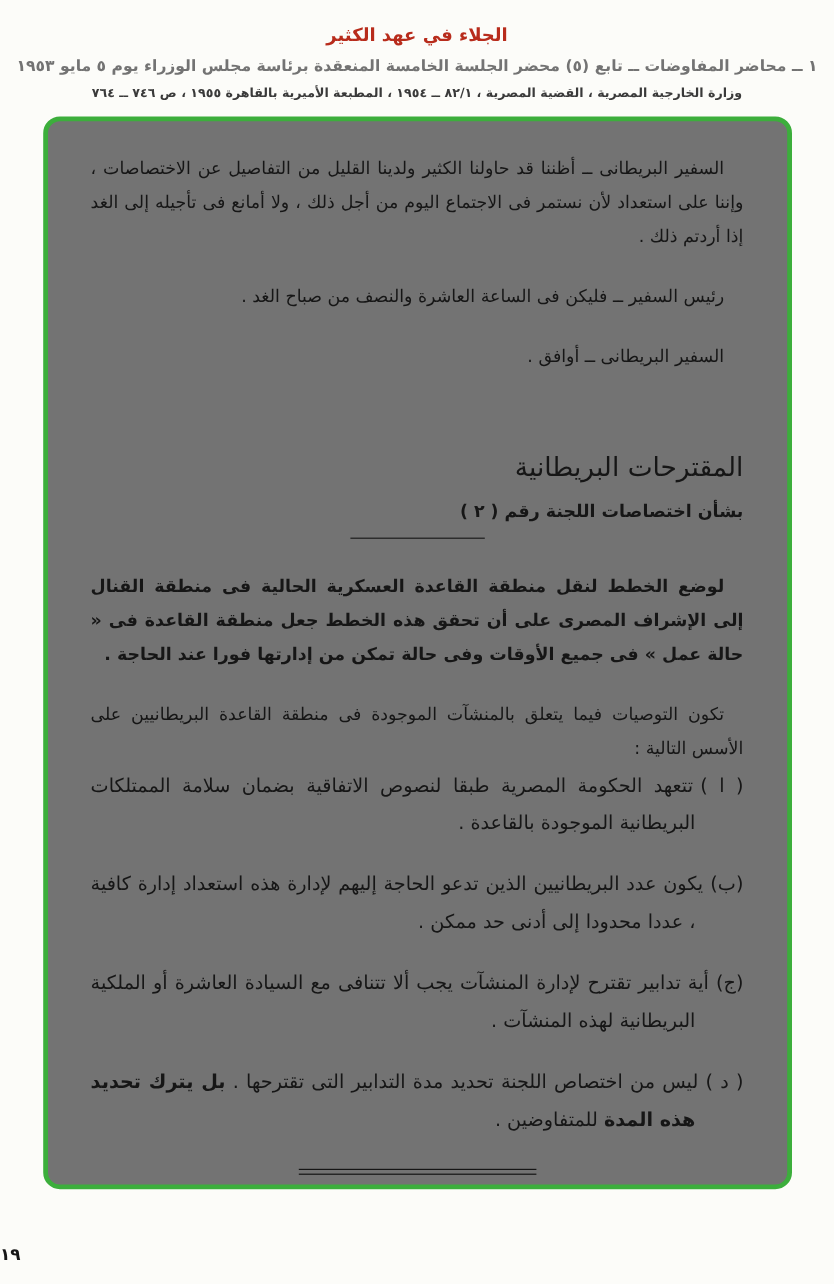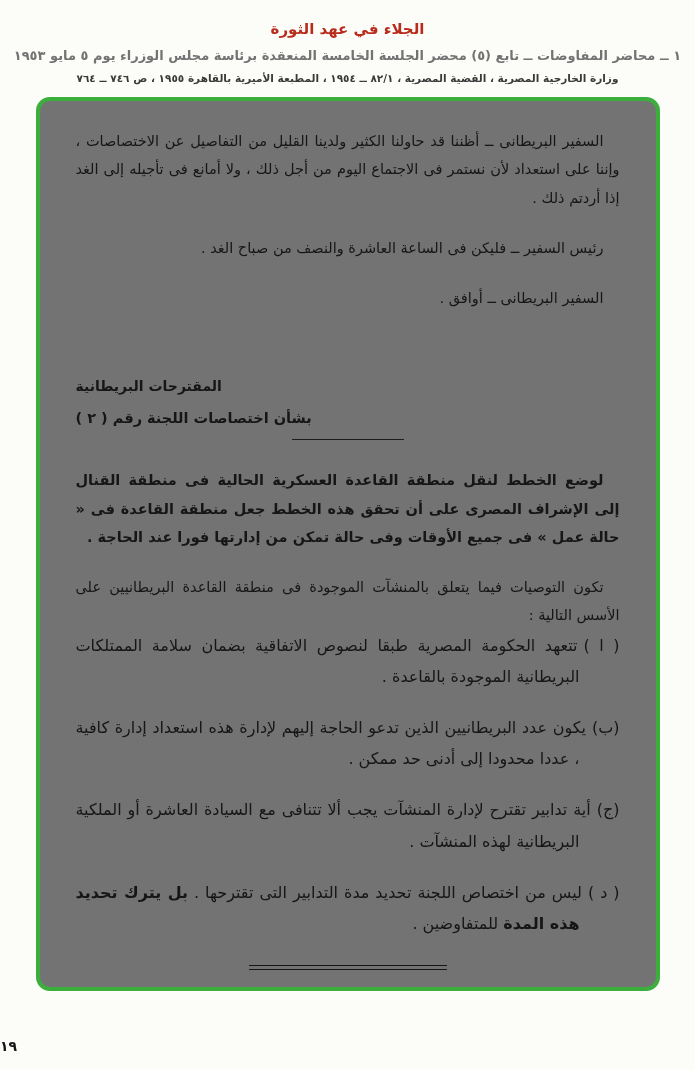--- a/index.html
+++ b/index.html
@@ -50,27 +50,27 @@
   .para {
     font-size: 14.5px;
     line-height: 1.95;
     text-align: justify;
     text-indent: 16px;
     margin: 0 0 22px 0;
   }
   .para:last-of-type { margin-bottom: 0; }
   .dialogue-3 { margin-bottom: 0; }
   .section-heading {
-    text-align: left;
-    font-size: 14px;
-    font-weight: bold;
+    text-align: right;
+    font-size: 22px;
+    font-weight: normal;
     margin: 66px 0 0 0;
   }
   .section-subheading {
-    text-align: left;
+    text-align: right;
     font-size: 14.5px;
     font-weight: bold;
     margin: 16px 0 0 0;
   }
   .divider {
     width: 112px;
     border: none;
     border-top: 1.5px solid #1d1d1d;
     margin: 13px auto 26px;
   }
@@ -100,21 +100,21 @@
     font-weight: bold;
     font-size: 14px;
   }
 </style>
 </head>
 <body>
 
 <div class="page">
 
   <div class="header">
-    <h1 class="header-title">الجلاء في عهد الثورة</h1>
+    <h1 class="header-title">الجلاء في عهد الكثير</h1>
     <div class="header-subtitle">١ ــ محاضر المفاوضات ــ تابع (٥) محضر الجلسة الخامسة المنعقدة برئاسة مجلس الوزراء يوم ٥ مايو ١٩٥٣</div>
     <div class="source-line">وزارة الخارجية المصرية ، القضية المصرية ، ٨٢/١ ــ ١٩٥٤ ، المطبعة الأميرية بالقاهرة ١٩٥٥ ، ص ٧٤٦ ــ ٧٦٤</div>
   </div>
 
   <div class="content-box">
 
     <p class="para">
       <span>السفير البريطانى ــ</span>
       <span>أظننا قد حاولنا الكثير ولدينا القليل من التفاصيل عن الاختصاصات ، وإننا على استعداد لأن نستمر فى الاجتماع اليوم من أجل ذلك ، ولا أمانع فى تأجيله إلى الغد إذا أردتم ذلك .</span>
     </p>

